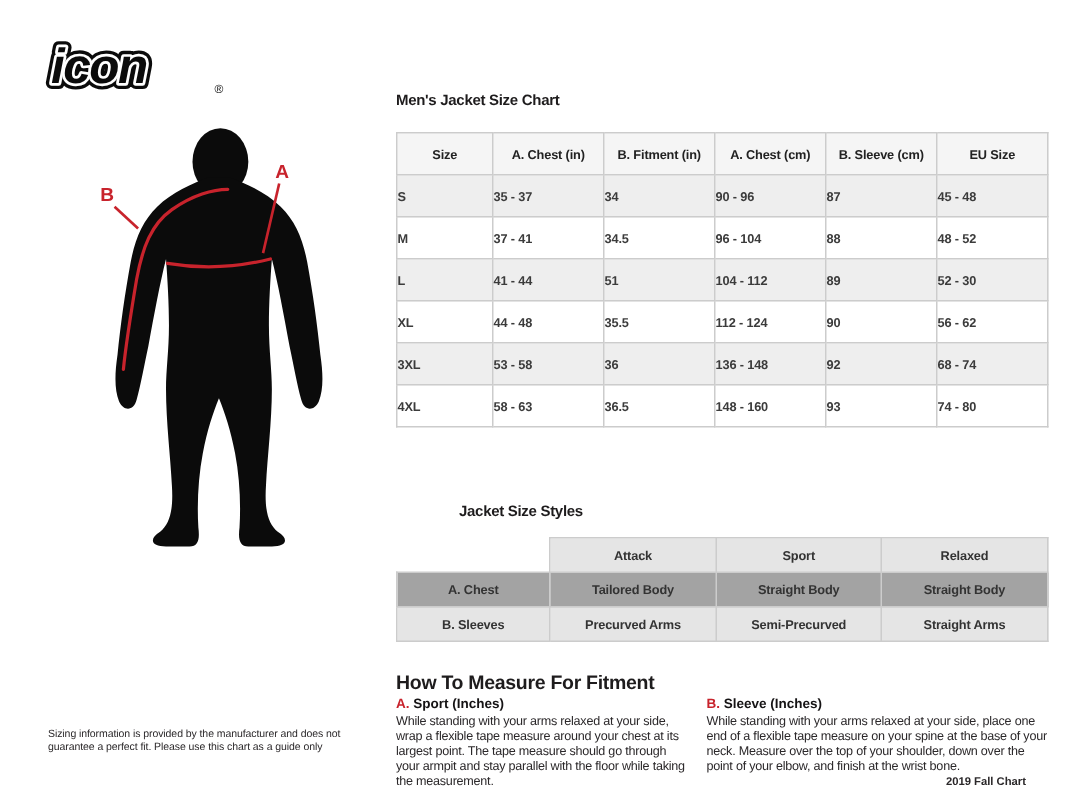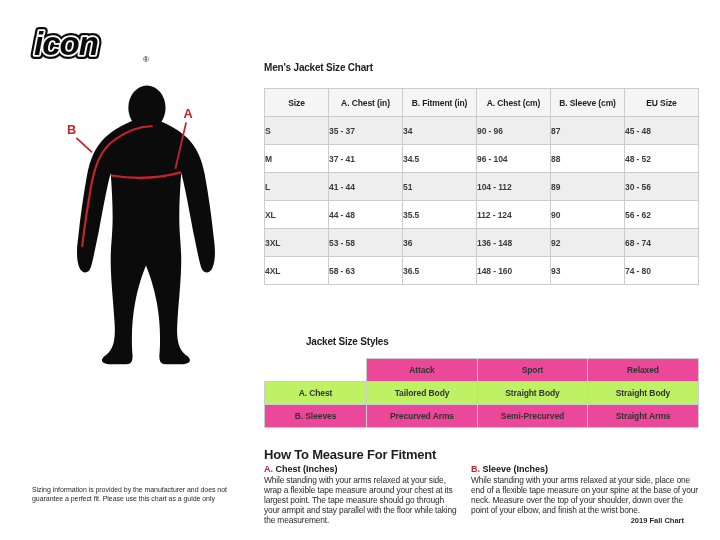--- a/index.html
+++ b/index.html
@@ -24,23 +24,23 @@
   #size-table { position:absolute; left:264px; top:88px; width:434px; }
   #size-table th, #size-table td { border:1px solid #ccc; 
     vertical-align:middle; height:28px; font-size:8.5px; letter-spacing:-0.1px; }
   #size-table th { font-weight:bold; color:#222; background:#f5f5f5; }
   #size-table td { font-weight:bold; color:#3b3b3b; background:#fff; }
   #size-table tbody tr:nth-child(odd) td { background:#eeeeee; }
 
   #styles-table { position:absolute; left:264px; top:358px; width:434px; }
   #styles-table th, #styles-table td { border:1px solid #ccc; text-align:center;
     vertical-align:middle; height:23px; font-size:8.5px; letter-spacing:-0.1px;
-    font-weight:bold; color:#333; background:#ec4899; }
+    font-weight:bold; color:#333; background:#e5e5e5; }
   #styles-table .blank { border:none; background:#fff; }
-  #styles-table tr.shaded td { background:#bef264; }
+  #styles-table tr.shaded td { background:#a3a3a3; }
 
   
   .measure-cols { position:absolute; left:264px; top:464px; width:436px;
     display:flex; gap:13px; }
   .measure-col-a { width:194px; }
   .measure-col-b { width:229px; }
   .measure-heading { font-size:9px; font-weight:bold; color:#151314; margin-bottom:2px; }
   .measure-heading .red-prefix { color:#c8232c; }
   .measure-text { font-size:8.4px; line-height:1.18; font-weight:normal; color:#2b282a;
     letter-spacing:-0.15px; }
@@ -126,21 +126,21 @@
         <td>96 - 104</td>
         <td>88</td>
         <td>48 - 52</td>
       </tr>
       <tr>
         <td>L</td>
         <td>41 - 44</td>
         <td>51</td>
         <td>104 - 112</td>
         <td>89</td>
-        <td>30 - 56</td>
+        <td>52 - 30</td>
       </tr>
       <tr>
         <td>XL</td>
         <td>44 - 48</td>
         <td>35.5</td>
         <td>112 - 124</td>
         <td>90</td>
         <td>56 - 62</td>
       </tr>
       <tr>
@@ -192,21 +192,21 @@
         <td>Semi-Precurved</td>
         <td>Straight Arms</td>
       </tr>
     </tbody>
   </table>
 
   <div class="section-title" id="measure-title">How To Measure For Fitment</div>
 
   <div class="measure-cols">
     <div class="measure-col-a">
-      <div class="measure-heading"><span class="red-prefix">A.</span><span> Chest (Inches)</span></div>
+      <div class="measure-heading"><span class="red-prefix">A.</span><span> Sport (Inches)</span></div>
       <div class="measure-text">While standing with your arms relaxed at your side, wrap a flexible tape measure around your chest at its largest point. The tape measure should go through your armpit and stay parallel with the floor while taking the measurement.</div>
     </div>
     <div class="measure-col-b">
       <div class="measure-heading"><span class="red-prefix">B.</span><span> Sleeve (Inches)</span></div>
       <div class="measure-text">While standing with your arms relaxed at your side, place one end of a flexible tape measure on your spine at the base of your neck. Measure over the top of your shoulder, down over the point of your elbow, and finish at the wrist bone.</div>
     </div>
   </div>
 
   <div class="disclaimer">Sizing information is provided by the manufacturer and does not guarantee a perfect fit. Please use this chart as a guide only</div>
   <div class="chart-version">2019 Fall Chart</div>

